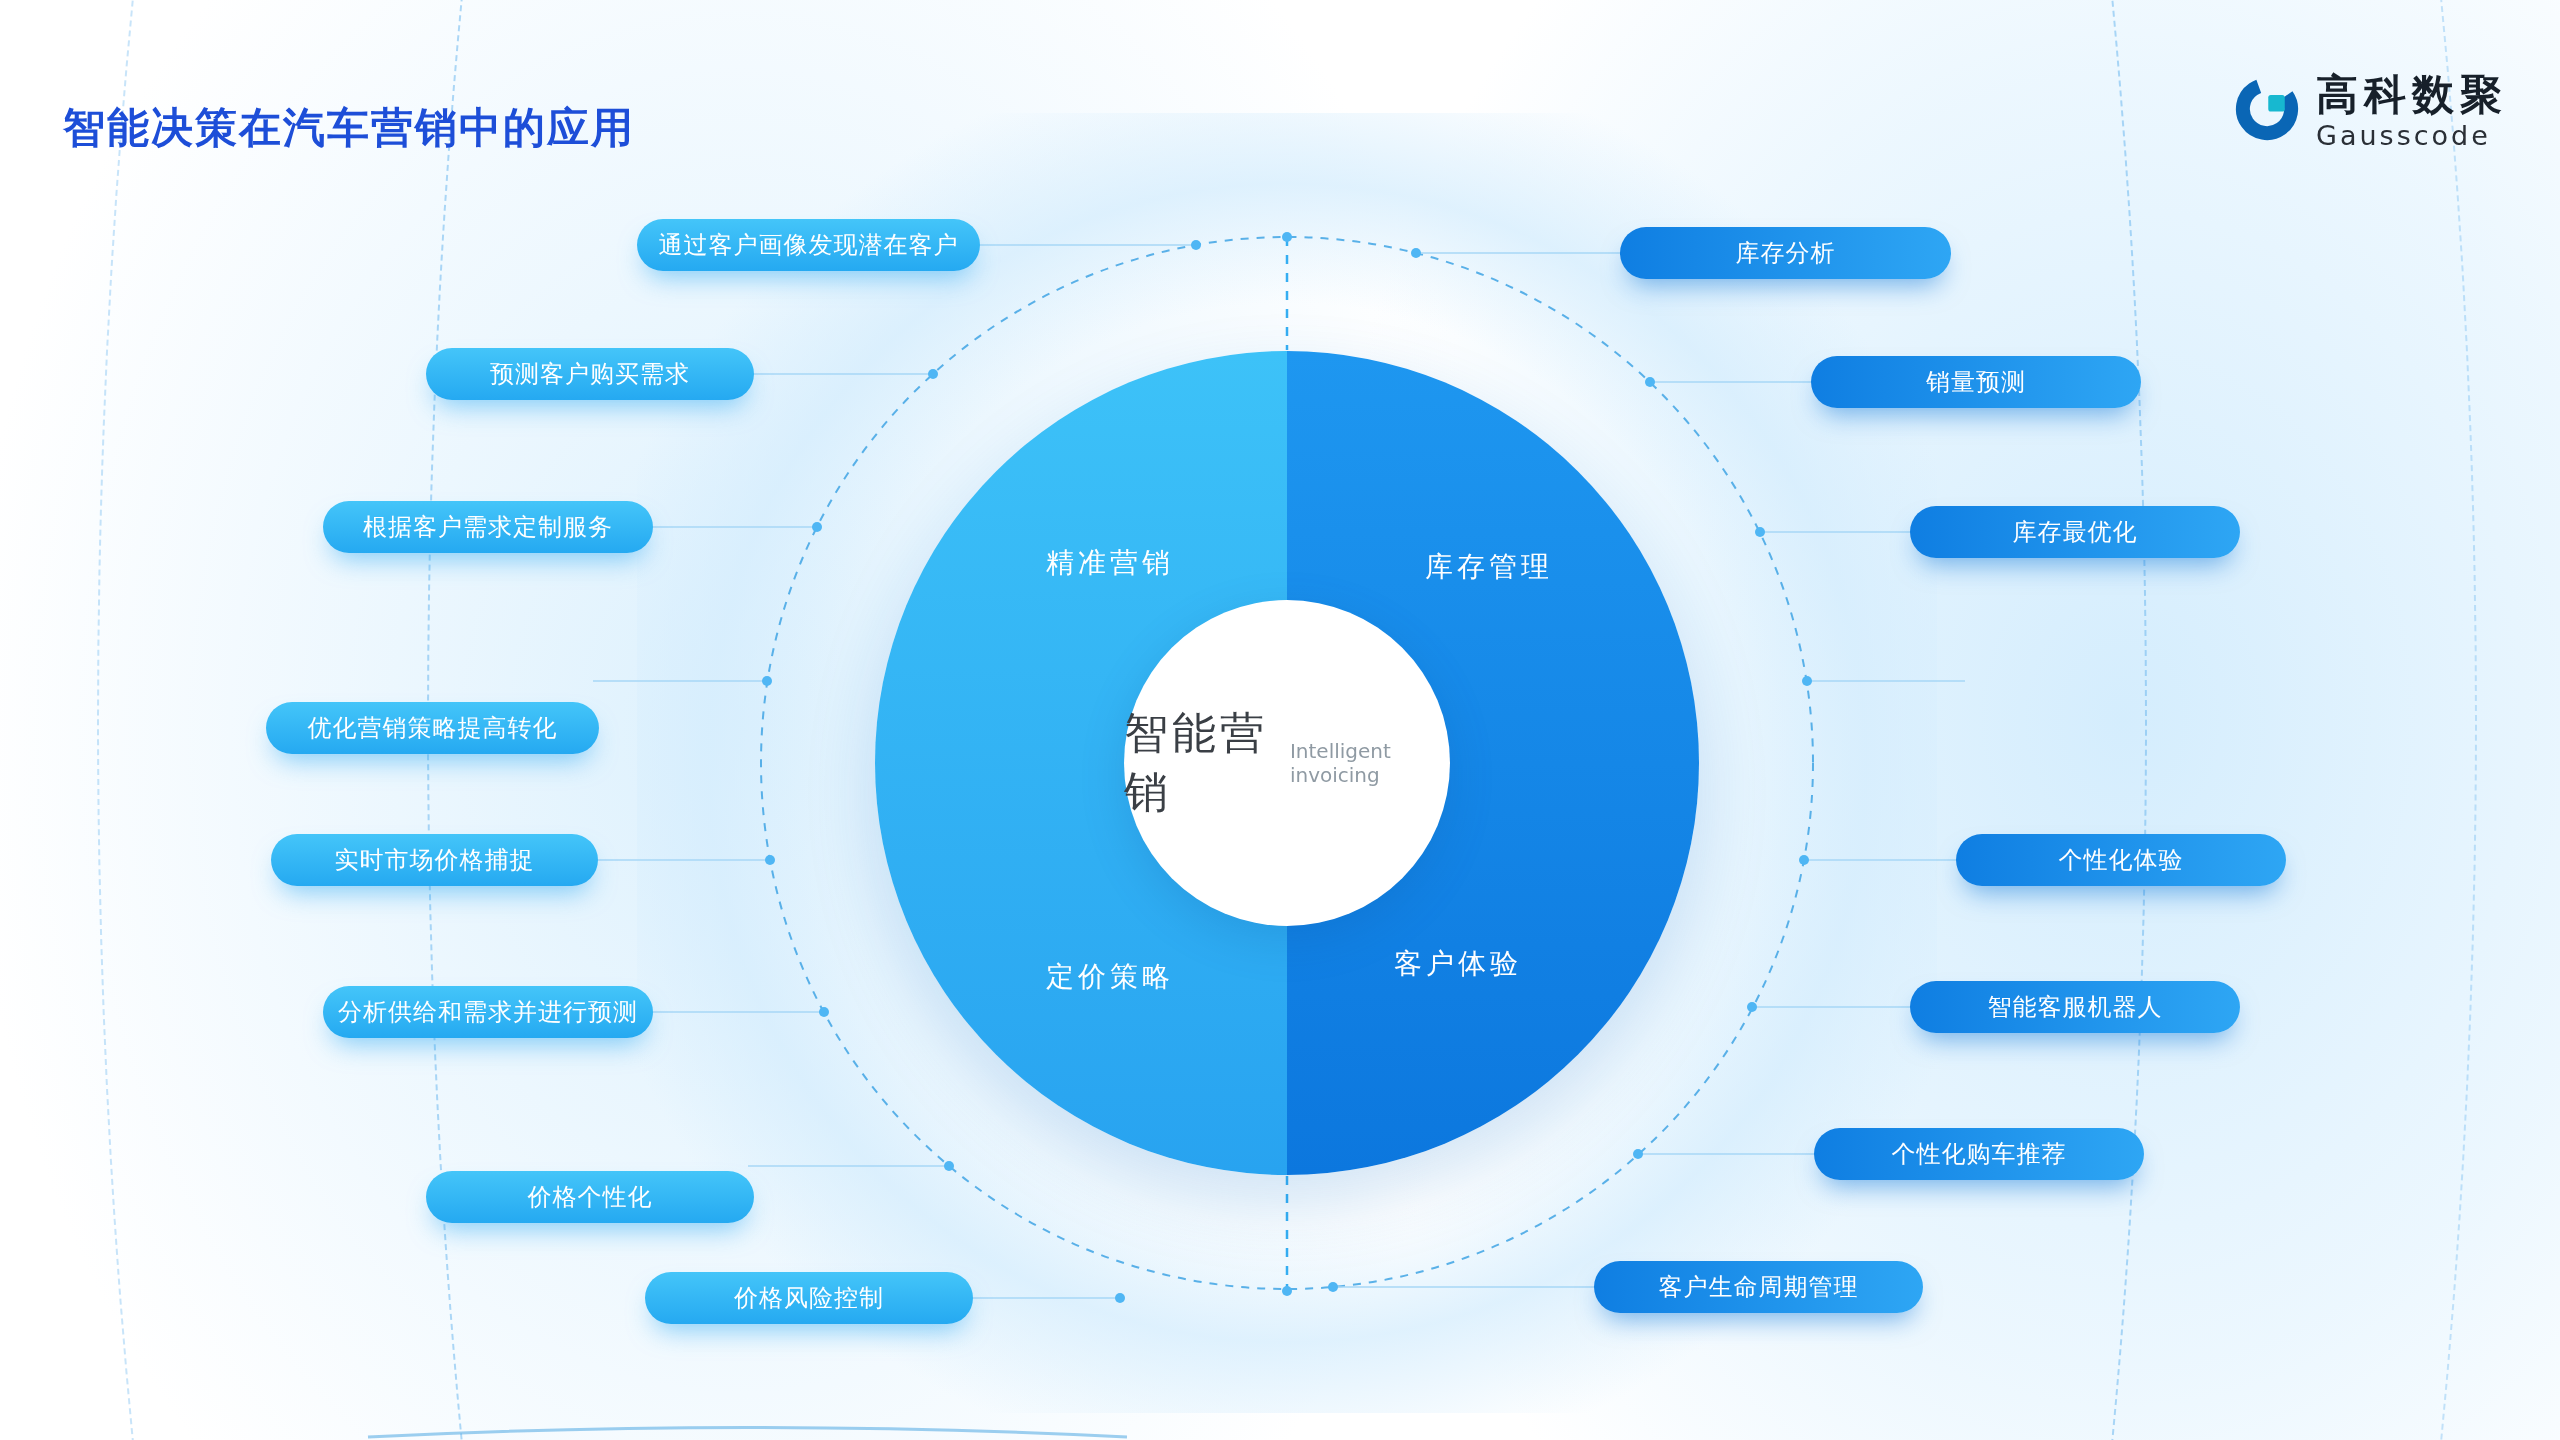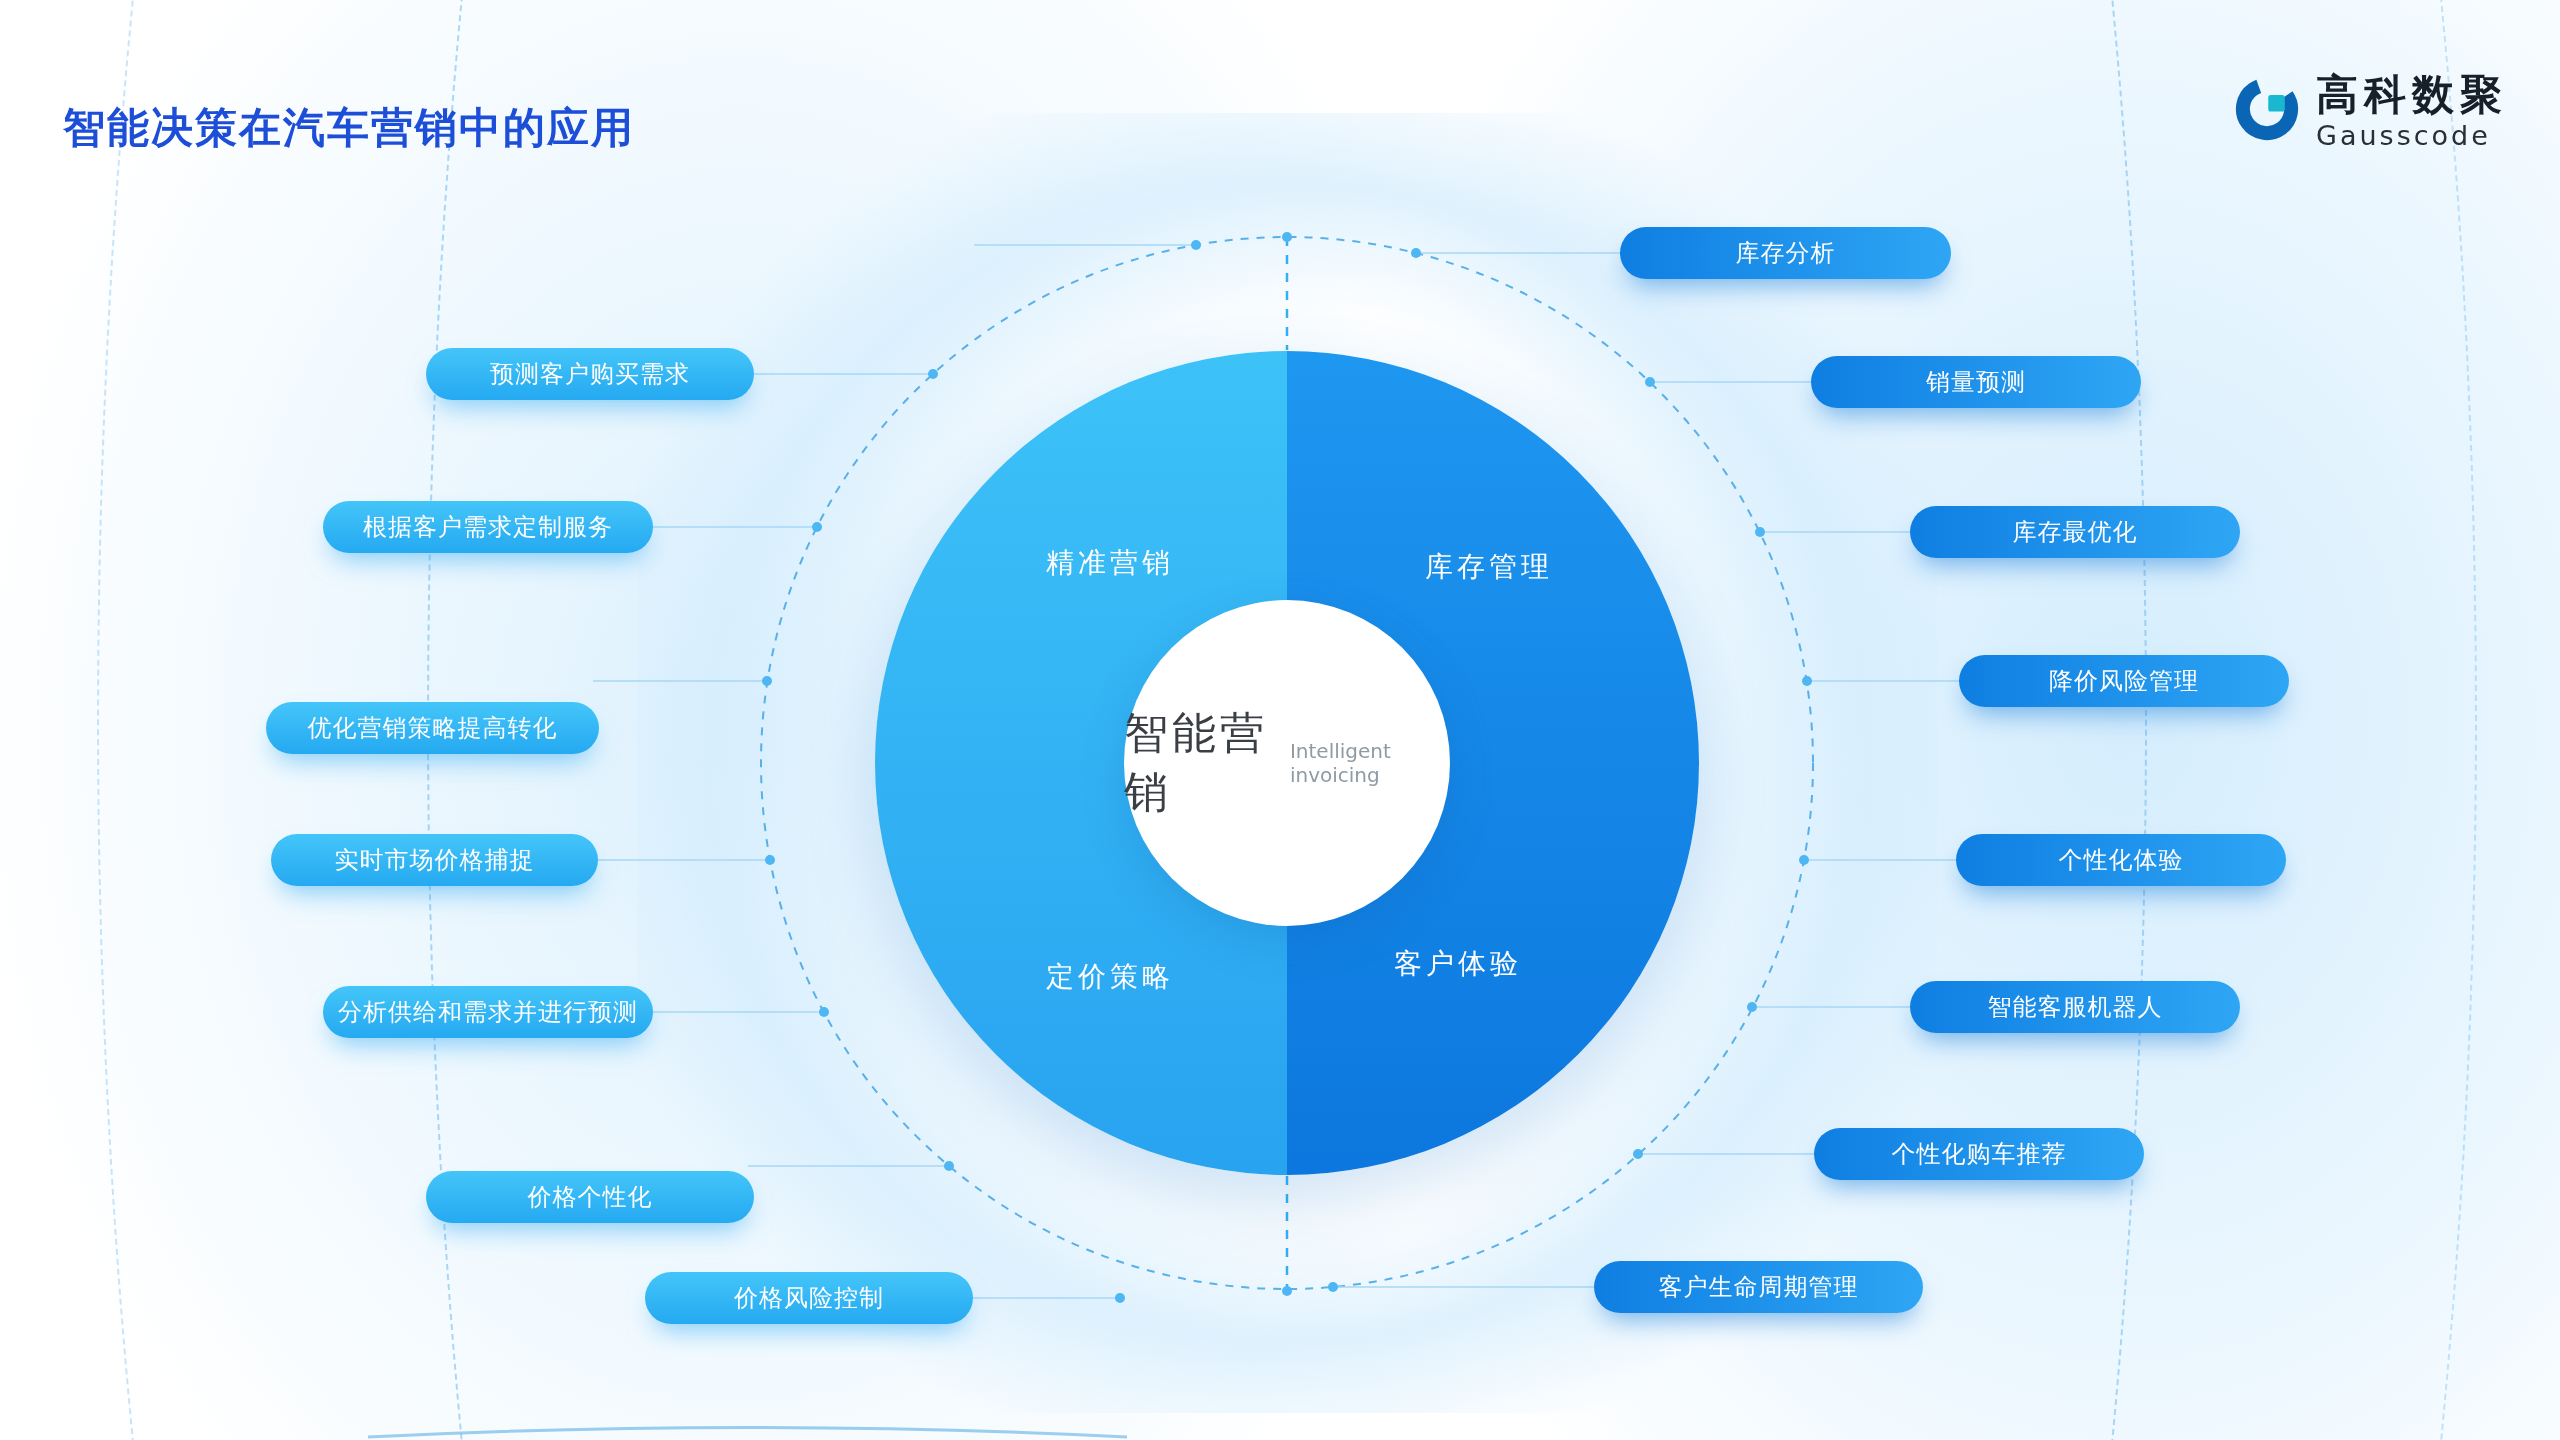--- a/index.html
+++ b/index.html
@@ -183,30 +183,30 @@
   <div class="quad-label ql-tl">精准营销</div>
   <div class="quad-label ql-tr">库存管理</div>
   <div class="quad-label ql-bl">定价策略</div>
   <div class="quad-label ql-br">客户体验</div>
 
   <div class="center-circle">
     <div class="center-title">智能营销</div>
     <div class="center-sub">Intelligent invoicing</div>
   </div>
 
+  <div class="pill pill-l" style="left:637px; top:219px; width:343px;">通过客户画像发现潜在客户</div>
   <div class="pill pill-l" style="left:426px; top:348px; width:328px;">预测客户购买需求</div>
   <div class="pill pill-l" style="left:323px; top:501px; width:330px;">根据客户需求定制服务</div>
   <div class="pill pill-l" style="left:266px; top:655px; width:333px;margin-top:47px;">优化营销策略提高转化</div>
   <div class="pill pill-l" style="left:271px; top:834px; width:327px;">实时市场价格捕捉</div>
   <div class="pill pill-l" style="left:323px; top:986px; width:330px;">分析供给和需求并进行预测</div>
   <div class="pill pill-l" style="left:426px; top:1171px; width:328px;">价格个性化</div>
   <div class="pill pill-l" style="left:645px; top:1272px; width:328px;">价格风险控制</div>
 
   <div class="pill pill-r" style="left:1620px; top:227px; width:331px;">库存分析</div>
   <div class="pill pill-r" style="left:1811px; top:356px; width:330px;">销量预测</div>
   <div class="pill pill-r" style="left:1910px; top:506px; width:330px;">库存最优化</div>
-  <div class="pill pill-r" style="left:1959px; top:655px; width:330px;">降价风险管理</div>
   <div class="pill pill-r" style="left:1956px; top:834px; width:330px;">个性化体验</div>
   <div class="pill pill-r" style="left:1910px; top:981px; width:330px;">智能客服机器人</div>
   <div class="pill pill-r" style="left:1814px; top:1128px; width:330px;">个性化购车推荐</div>
   <div class="pill pill-r" style="left:1594px; top:1261px; width:329px;">客户生命周期管理</div>
 
 </div>
 
 </body></html>

